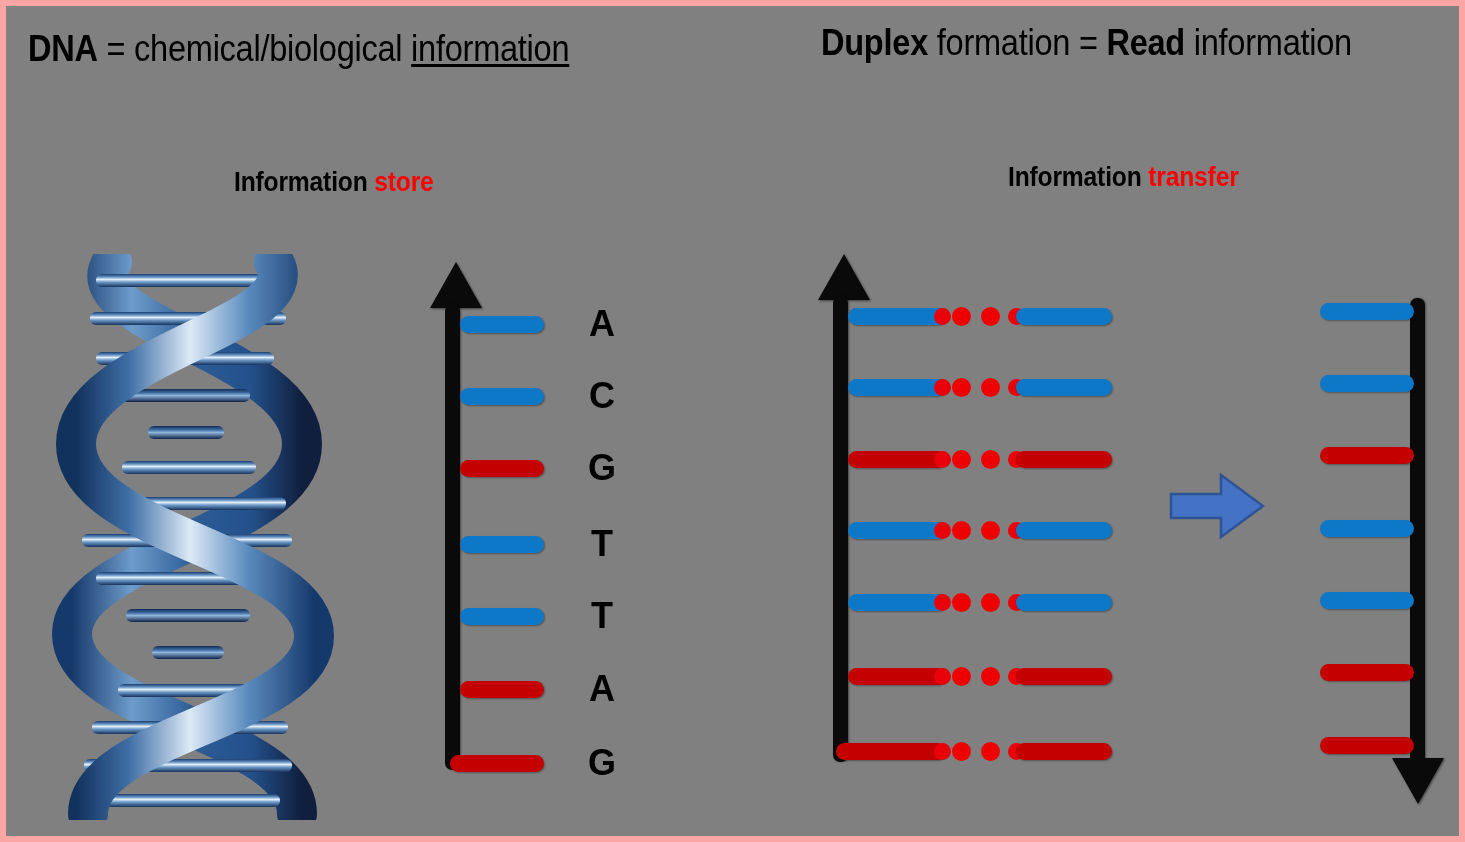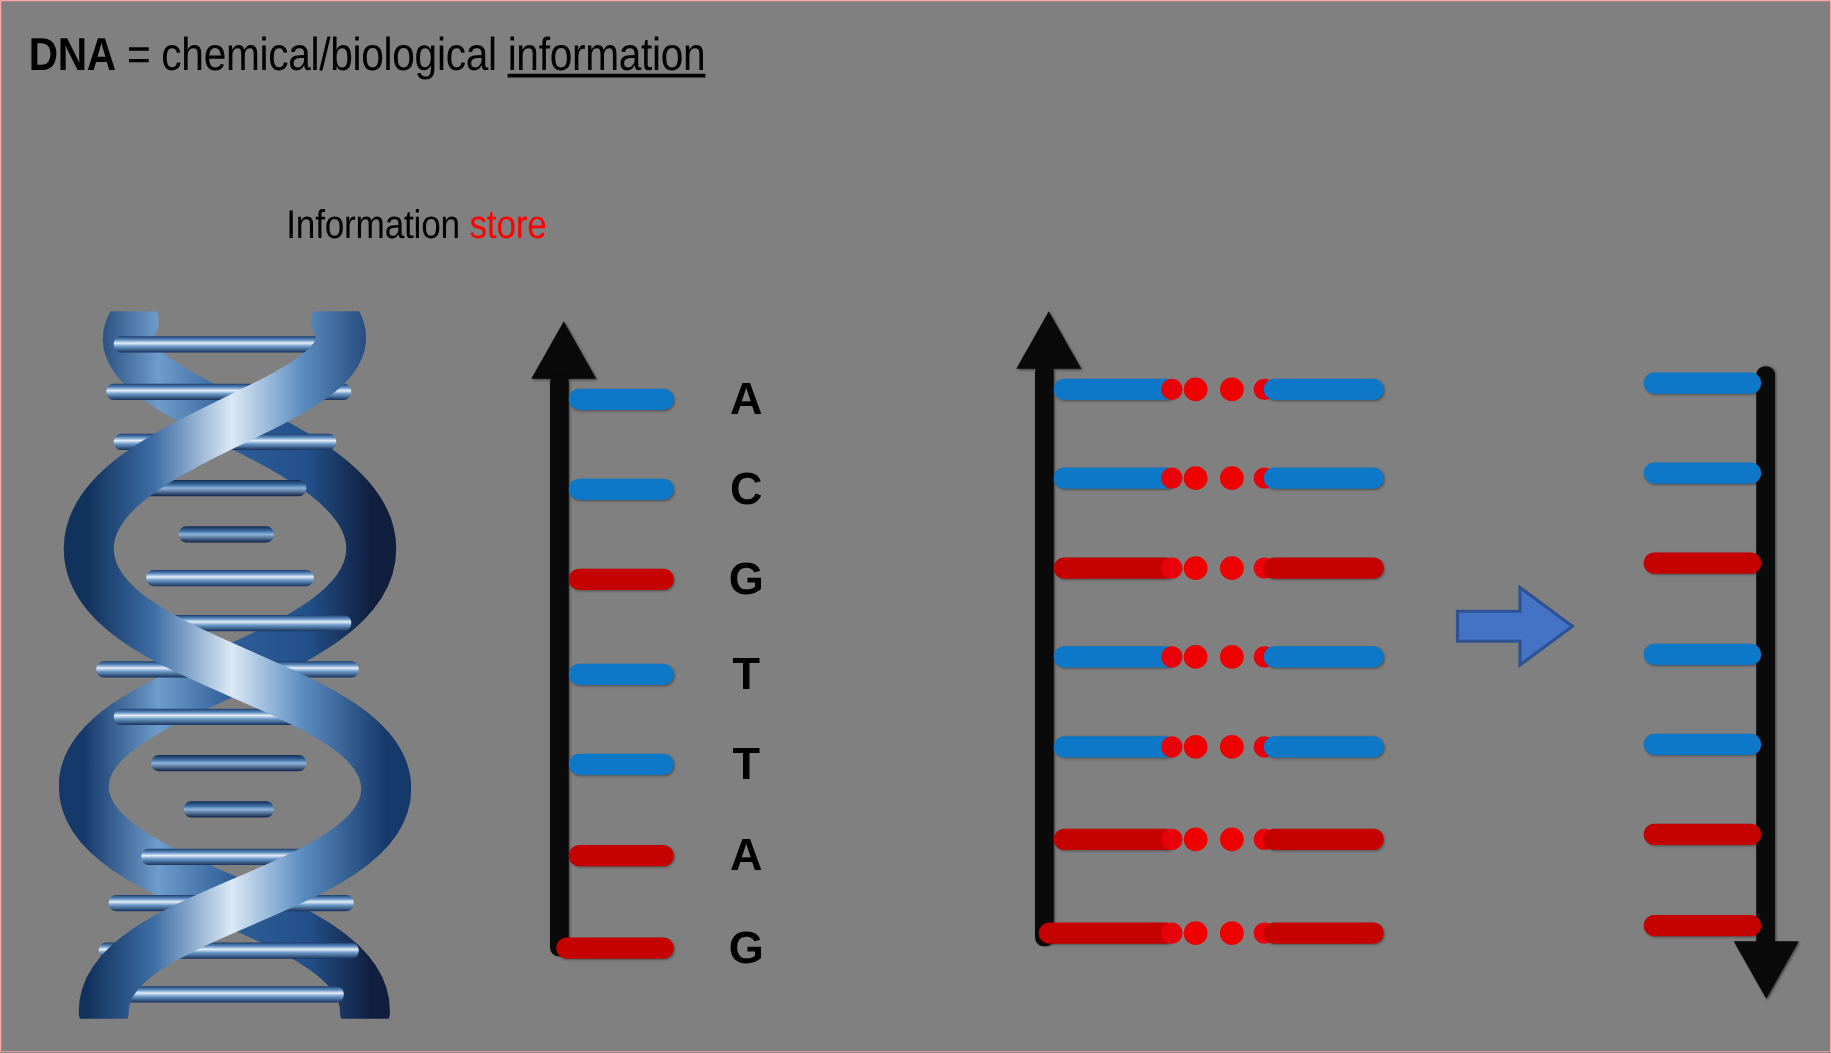--- a/index.html
+++ b/index.html
@@ -9,35 +9,35 @@
     background: #6f6f6f;
   }
   #stage {
     position: relative;
     width: 1465px;
     height: 842px;
     background: #808080;
     overflow: hidden;
     font-family: "Liberation Sans", "DejaVu Sans", sans-serif;
     box-sizing: border-box;
-    border: 1px solid #fca5a5;
+    border: 6px solid #fca5a5;
   }
 
   
   .hdr {
     position: absolute;
     white-space: nowrap;
     color: #000000;
     font-family: "Liberation Sans", "DejaVu Sans", sans-serif;
     font-stretch: condensed;
     transform-origin: left center;
   }
   .hdr-l1 { font-size: 37px; line-height: 1; letter-spacing: -0.3px; }
   .hdr-l2 { font-size: 35px; line-height: 1; letter-spacing: -0.3px; }
-  .hdr-l3 { font-size: 32px; line-height: 1; font-weight: 400; letter-spacing: -0.2px; }
+  .hdr-l3 { font-size: 28px; line-height: 1; font-weight: 700; letter-spacing: -0.2px; }
 
   .b   { font-weight: 700; }
   .u   { text-decoration: underline; text-underline-offset: 3px; }
   .red { color: #FF0000; }
 
   
   .squash { display: inline-block; transform: scaleX(0.88); transform-origin: left center; }
 
   
   .helix-wrap {
@@ -116,22 +116,32 @@
     </span>
   </div>
 
 
   <div class="hdr hdr-l3" style="left:228px; top:162px;">
     <span class="squash">
       <span>Information </span><span class="red">store</span>
     </span>
   </div>
 
-
-
+  <div class="hdr hdr-l1" style="left:815px; top:18px;">
+    <span class="squash">
+      <span class="b">Duplex</span><span> formation = </span><span class="b">Read</span><span> information</span>
+    </span>
+  </div>
+
+
+  <div class="hdr hdr-l3" style="left:1002px; top:157px;">
+    <span class="squash">
+      <span>Information </span><span class="red">transfer</span>
+    </span>
+  </div>
 
   <div class="helix-wrap">
     <svg viewBox="0 0 282 566" xmlns="http://www.w3.org/2000/svg">
       <defs>
         <linearGradient id="ribA" x1="0" y1="0" x2="1" y2="0">
           <stop offset="0%" stop-color="#12325E"></stop>
           <stop offset="22%" stop-color="#3E6EA5"></stop>
           <stop offset="48%" stop-color="#DCE9F6"></stop>
           <stop offset="72%" stop-color="#5B8CC0"></stop>
           <stop offset="100%" stop-color="#16396B"></stop>

